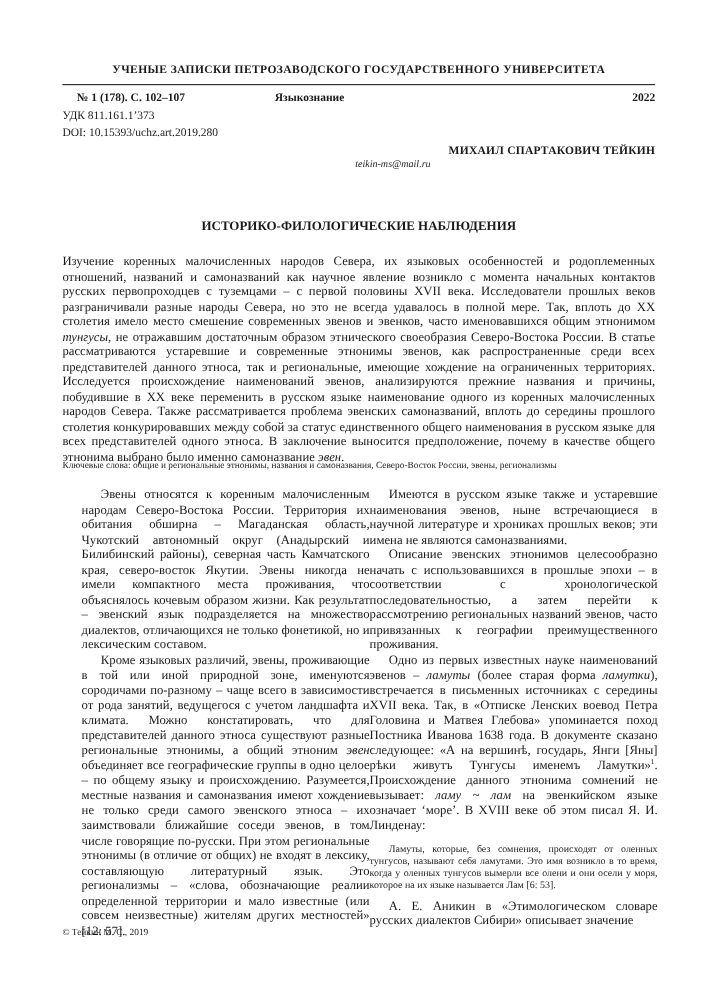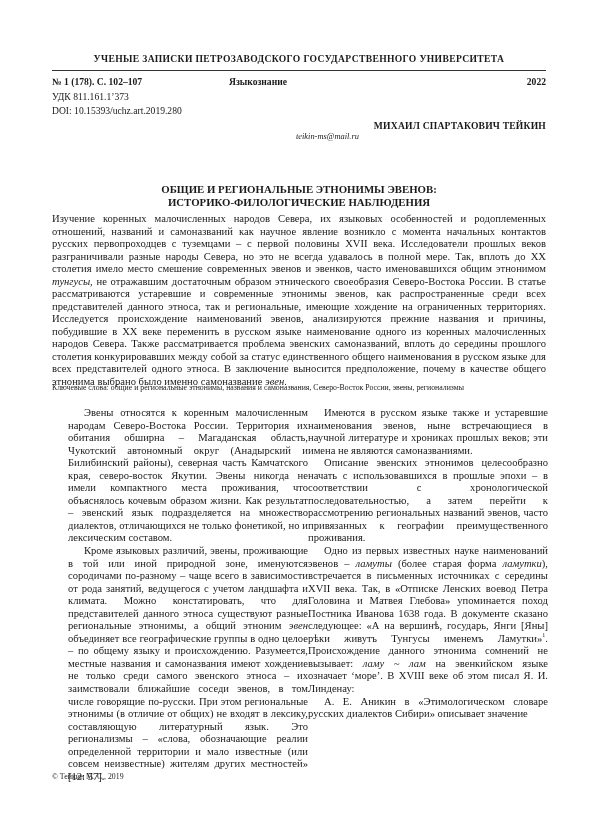--- a/index.html
+++ b/index.html
@@ -3,21 +3,21 @@
 <meta charset="utf-8">
 <style>
   html, body { margin: 0; padding: 0; background: #ffffff; }
   body { width: 600px; height: 820px; position: relative; overflow: hidden;
          font-family: "Liberation Serif", "DejaVu Serif", serif; color: #1a1a1a; }
   .page { position: absolute; left: 52px; top: 0; width: 494px; }
   .journal-title { position: absolute; top: 53px; left: 0; width: 494px; text-align: center;
          font-size: 9.6px; font-weight: bold; letter-spacing: 0.35px; }
   .rule { position: absolute; top: 70px; left: 0; width: 494px; height: 1px; background: #333; }
   .meta-row { position: absolute; top: 76px; left: 0; width: 494px; height: 14px; font-size: 9.6px; font-weight: bold; }
-  .meta-row .issue { position: absolute; left: 0; }
+  .meta-row .issue { position: absolute; left: 12px; }
   .meta-row .section { position: absolute; left: 177px; }
   .meta-row .year { position: absolute; right: 0; }
   .udk { position: absolute; top: 91px; left: 0; font-size: 9.6px; }
   .doi { position: absolute; top: 105px; left: 0; font-size: 9.6px; }
   .author-name { position: absolute; top: 120px; right: 0; font-size: 9.6px; font-weight: bold; letter-spacing: 0.2px; }
   .author-aff { position: absolute; top: 132px; left: 244px; width: 250px; font-size: 8.4px; line-height: 10.2px; text-align: justify; }
   .author-aff .email { font-style: italic; display: block; }
   .title { position: absolute; top: 183px; left: 0; width: 494px; text-align: center;
            font-size: 10.8px; font-weight: bold; line-height: 13px; }
   .abstract { position: absolute; top: 213px; left: 0; width: 494px; font-size: 10.6px;
@@ -46,34 +46,34 @@
   </div>
   <div class="udk">УДК 811.161.1’373</div>
   <div class="doi">DOI: 10.15393/uchz.art.2019.280</div>
 
   <div class="author-name">МИХАИЛ СПАРТАКОВИЧ ТЕЙКИН</div>
   <div class="author-aff">
     <span class="email">teikin-ms@mail.ru</span>
   </div>
 
   <div class="title">
-    <div>ОБЩИЕ И РЕГИОНАЛЬНЫЕ ЭТНОНИМЫ ЭВЕНОВ:</div>
     <div>ИСТОРИКО-ФИЛОЛОГИЧЕСКИЕ НАБЛЮДЕНИЯ</div>
   </div>
 
   <div class="abstract"><span>Изучение коренных малочисленных народов Севера, их языковых особенностей и родоплеменных отношений, названий и самоназваний как научное явление возникло с момента начальных контактов русских первопроходцев с туземцами – с первой половины XVII века. Исследователи прошлых веков разграничивали разные народы Севера, но это не всегда удавалось в полной мере. Так, вплоть до XX столетия имело место смешение современных эвенов и эвенков, часто именовавшихся общим этнонимом </span><i>тунгусы</i><span>, не отражавшим достаточным образом этнического своеобразия Северо-Востока России. В статье рассматриваются устаревшие и современные этнонимы эвенов, как распространенные среди всех представителей данного этноса, так и региональные, имеющие хождение на ограниченных территориях. Исследуется происхождение наименований эвенов, анализируются прежние названия и причины, побудившие в XX веке переменить в русском языке наименование одного из коренных малочисленных народов Севера. Также рассматривается проблема эвенских самоназваний, вплоть до середины прошлого столетия конкурировавших между собой за статус единственного общего наименования в русском языке для всех представителей одного этноса. В заключение выносится предположение, почему в качестве общего этнонима выбрано было именно самоназвание </span><i>эвен</i><span>.</span></div>
 
   <div class="keywords">Ключевые слова: общие и региональные этнонимы, названия и самоназвания, Северо-Восток России, эвены, регионализмы</div>
 
   <div class="col left">
     <p>Эвены относятся к коренным малочисленным народам Северо-Востока России. Территория их обитания обширна – Магаданская область, Чукотский автономный округ (Анадырский и Билибинский районы), северная часть Камчатского края, северо-восток Якутии. Эвены никогда не имели компактного места проживания, что объяснялось кочевым образом жизни. Как результат – эвенский язык подразделяется на множество диалектов, отличающихся не только фонетикой, но и лексическим составом.</p>
     <p><span>Кроме языковых различий, эвены, проживающие в той или иной природной зоне, именуются сородичами по-разному – чаще всего в зависимости от рода занятий, ведущегося с учетом ландшафта и климата. Можно констатировать, что для представителей данного этноса существуют разные региональные этнонимы, а общий этноним </span><i>эвен</i><span> объединяет все географические группы в одно целое – по общему языку и происхождению. Разумеется, местные названия и самоназвания имеют хождение не только среди самого эвенского этноса – их заимствовали ближайшие соседи эвенов, в том числе говорящие по-русски. При этом региональные этнонимы (в отличие от общих) не входят в лексику, составляющую литературный язык. Это регионализмы – «слова, обозначающие реалии определенной территории и мало известные (или совсем неизвестные) жителям других местностей» [12: 57].</span></p>
   </div>
 
   <div class="copyright">© Тейкин М. С., 2019</div>
 
   <div class="col right">
     <p>Имеются в русском языке также и устаревшие наименования эвенов, ныне встречающиеся в научной литературе и хрониках прошлых веков; эти имена не являются самоназваниями.</p>
     <p>Описание эвенских этнонимов целесообразно начать с использовавшихся в прошлые эпохи – в соответствии с хронологической последовательностью, а затем перейти к рассмотрению региональных названий эвенов, часто привязанных к географии преимущественного проживания.</p>
     <p><span>Одно из первых известных науке наименований эвенов – </span><i>ламуты</i><span> (более старая форма </span><i>ламутки</i><span>), встречается в письменных источниках с середины XVII века. Так, в «Отписке Ленских воевод Петра Головина и Матвея Глебова» упоминается поход Постника Иванова 1638 года. В документе сказано следующее: «А на вершинѣ, государь, Янги [Яны] рѣки живутъ Тунгусы именемъ Ламутки»</span><sup>1</sup><span>. Происхождение данного этнонима сомнений не вызывает: </span><i>ламу ~ лам</i><span> на эвенкийском языке означает ‘море’. В XVIII веке об этом писал Я. И. Линденау:</span></p>
+    <p class="quote">Ламуты, которые, без сомнения, происходят от оленных тунгусов, называют себя ламутами. Это имя возникло в то время, когда у оленных тунгусов вымерли все олени и они осели у моря, которое на их языке называется Лам [6: 53].</p>
     <p>А. Е. Аникин в «Этимологическом словаре русских диалектов Сибири» описывает значение</p>
   </div>
 </div>
 
 </body></html>

